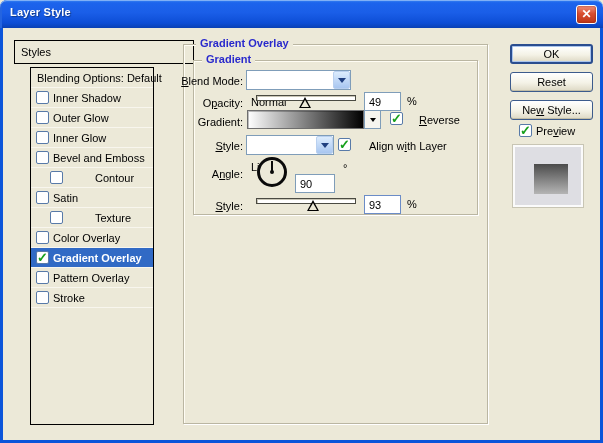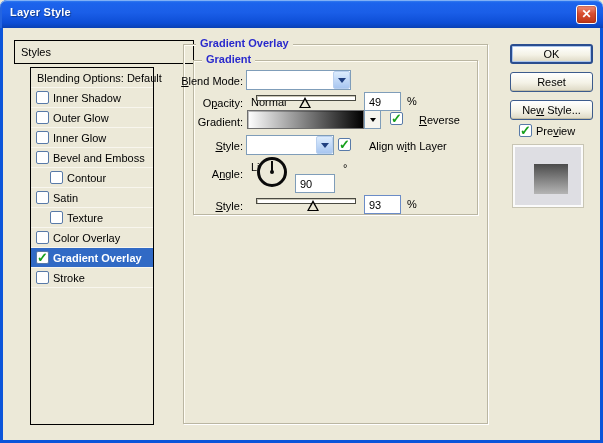--- a/index.html
+++ b/index.html
@@ -26,21 +26,21 @@
     border:1px solid #fff; border-radius:3px; color:#fff; font-size:12px; font-weight:bold;
     text-align:center; line-height:17px; box-shadow:inset 0 0 2px #7e1c08; cursor:default; }
 
   
   .styles-header { position:absolute; left:14px; top:40px; width:180px; height:24px;
     border:1px solid #000; padding:5px 16px 0 6px; }
   .styles-list { position:absolute; left:30px; top:67px; width:124px; height:358px;
     border:1px solid #000; }
   .srow { position:relative; height:20px; border-bottom:1px solid #f8f6ee;
     display:flex; align-items:center; padding-left:5px; }
-  .srow.indent { padding-left:19px; }
+  .srow.indent { padding-left:19px;gap:28px; }
   .srow.sel { background:#316ac5; }
   .srow.sel .slabel { color:#fff; font-weight:bold; }
   .slabel { margin-left:4px; white-space:nowrap; }
   .srow.noCb .slabel { margin-left:1px; }
 
   
   .cb { width:13px; height:13px; background:#fff; border:1px solid #587aa8; border-radius:2px;
     flex:none; position:relative; }
   .cb.checked::after { content:"✓"; position:absolute; left:0px; top:-2px; color:#17a01c;
     font-size:13px; font-weight:bold; }
@@ -163,20 +163,24 @@
     <div class="srow">
       <span class="cb"></span>
       <span class="slabel">Color Overlay</span>
     </div>
     <div class="srow sel">
       <span class="cb checked"></span>
       <span class="slabel">Gradient Overlay</span>
     </div>
     <div class="srow">
       <span class="cb"></span>
+      <span class="slabel">Pattern Overlay</span>
+    </div>
+    <div class="srow">
+      <span class="cb"></span>
       <span class="slabel">Stroke</span>
     </div>
   </div>
 
   <div class="groupbox gb-outer">
     <span class="gb-legend">Gradient Overlay</span>
   </div>
   <div class="groupbox gb-inner">
     <span class="gb-legend">Gradient</span>
   </div>

